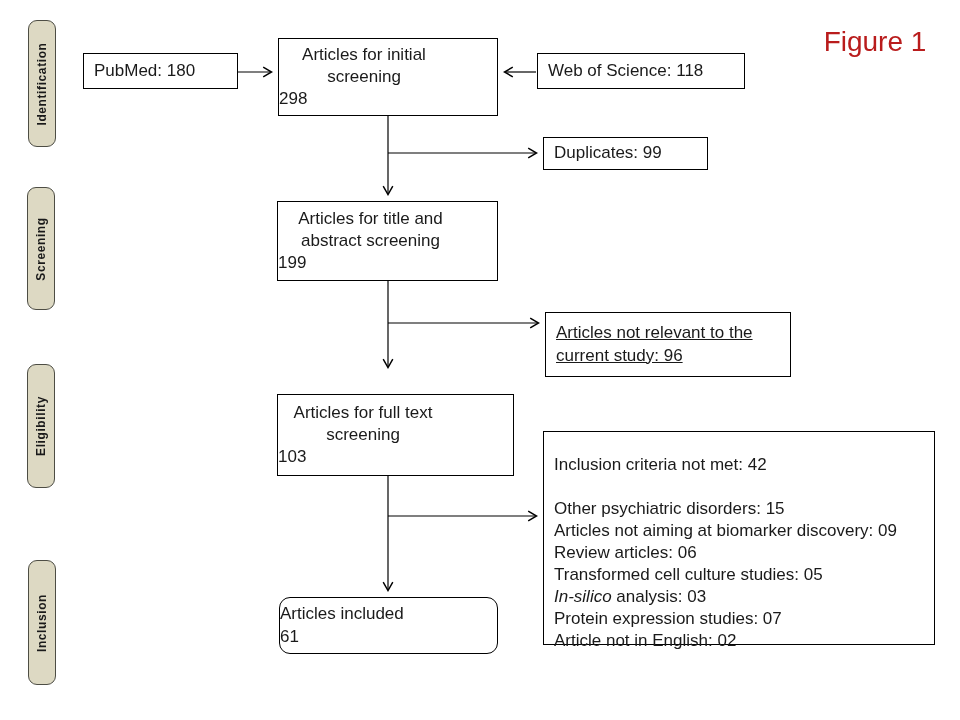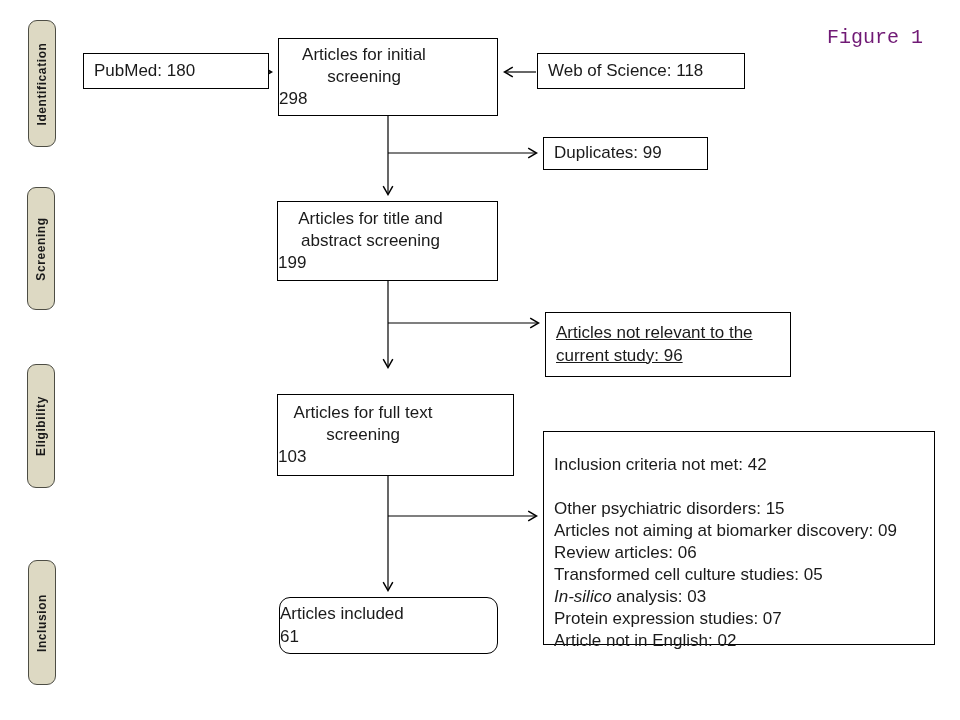--- a/index.html
+++ b/index.html
@@ -68,23 +68,22 @@
   }
   .exclusion .spacer { height: 22px; }
   .exclusion .italic { font-style: italic; }
 
   .figure-title {
     position: absolute;
     left: 790px;
     top: 26px;
     width: 170px;
     text-align: center;
-    font-size: 20px;
-    color: #701a75;
-    font-family: Liberation Mono, monospace;
+    font-size: 28px;
+    color: #b91c1c;
   }
 </style>
 </head>
 <body>
 
 <div class="canvas">
 
   <svg class="connectors" width="960" height="720" viewBox="0 0 960 720" xmlns="http://www.w3.org/2000/svg">
     <defs>
       <marker id="ah" viewBox="0 0 10 10" refX="8" refY="5" markerWidth="10" markerHeight="10" orient="auto-start-reverse">
@@ -109,21 +108,21 @@
   <div class="stage-label" style="left:27px; top:187px; height:123px;">
     <span>Screening</span>
   </div>
   <div class="stage-label" style="left:27px; top:364px; height:124px;">
     <span>Eligibility</span>
   </div>
   <div class="stage-label" style="left:28px; top:560px; height:125px;">
     <span>Inclusion</span>
   </div>
 
-  <div class="box leftline" style="left:83px; top:53px; width:186px; height:36px;">
+  <div class="box leftline" style="left:83px; top:53px; width:155px; height:36px;">
     <span>PubMed: 180</span>
   </div>
 
   <div class="box center" style="left:278px; top:38px; width:220px; height:78px;">
     <span class="wrap-170">Articles for initial screening</span>
     <span>298</span>
   </div>
 
   <div class="box leftline" style="left:537px; top:53px; width:208px; height:36px;">
     <span>Web of Science: 118</span>

